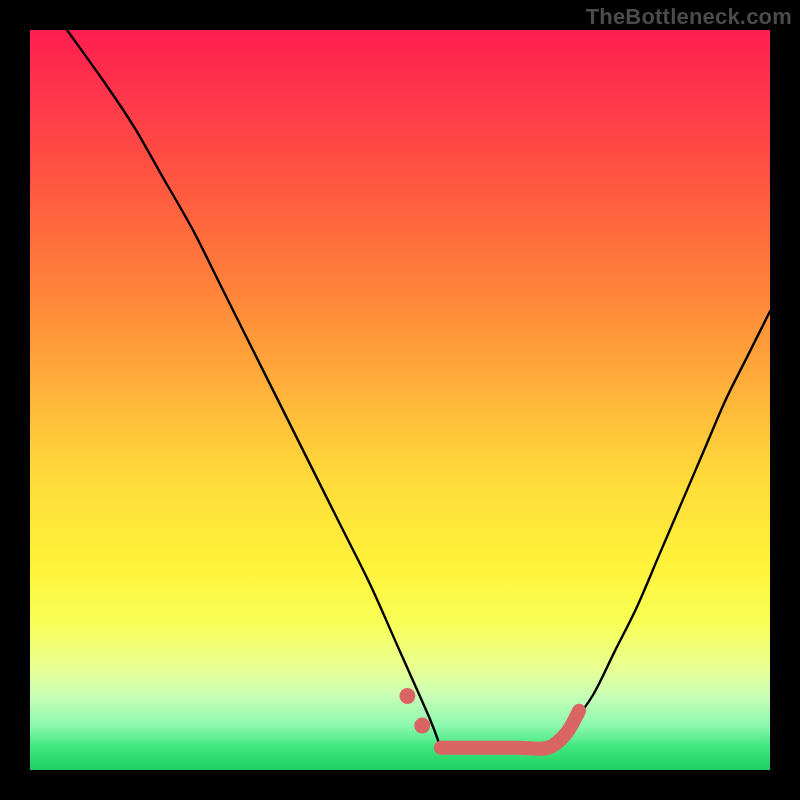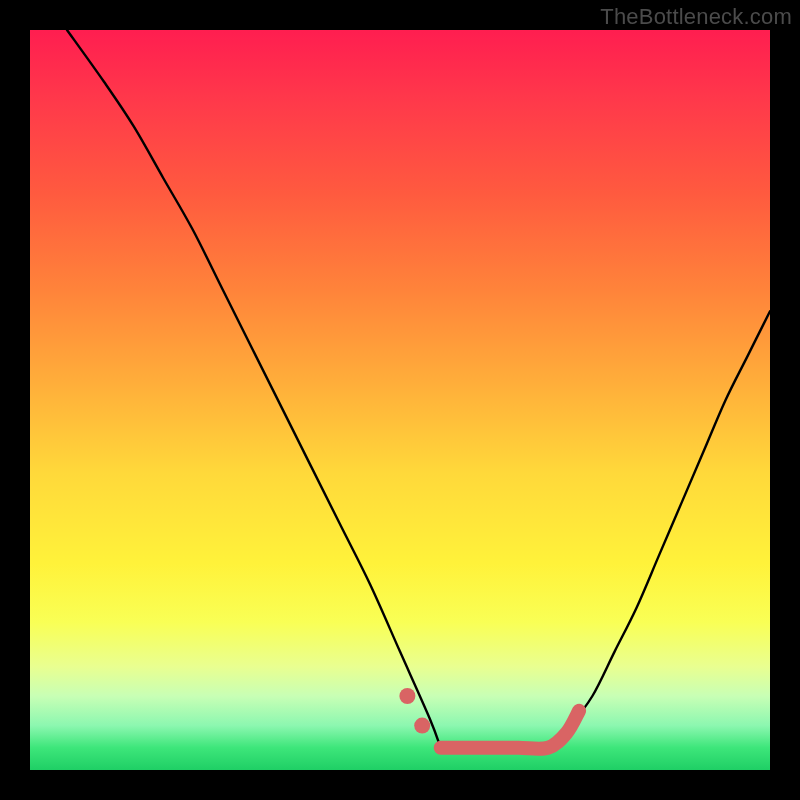--- a/index.html
+++ b/index.html
@@ -42,21 +42,21 @@
       #3de67a 97%,
       #1fcf65 100%
     );
   }
   .watermark {
     position: absolute;
     top: 4px;
     right: 8px;
     color: #4b4b4b;
     font-size: 22px;
-    font-weight: 400;
+    font-weight: 700;
     letter-spacing: 0.2px;
     user-select: none;
   }
   svg.overlay {
     position: absolute;
     left: 30px;
     top: 30px;
     width: 740px;
     height: 740px;
     overflow: visible;

